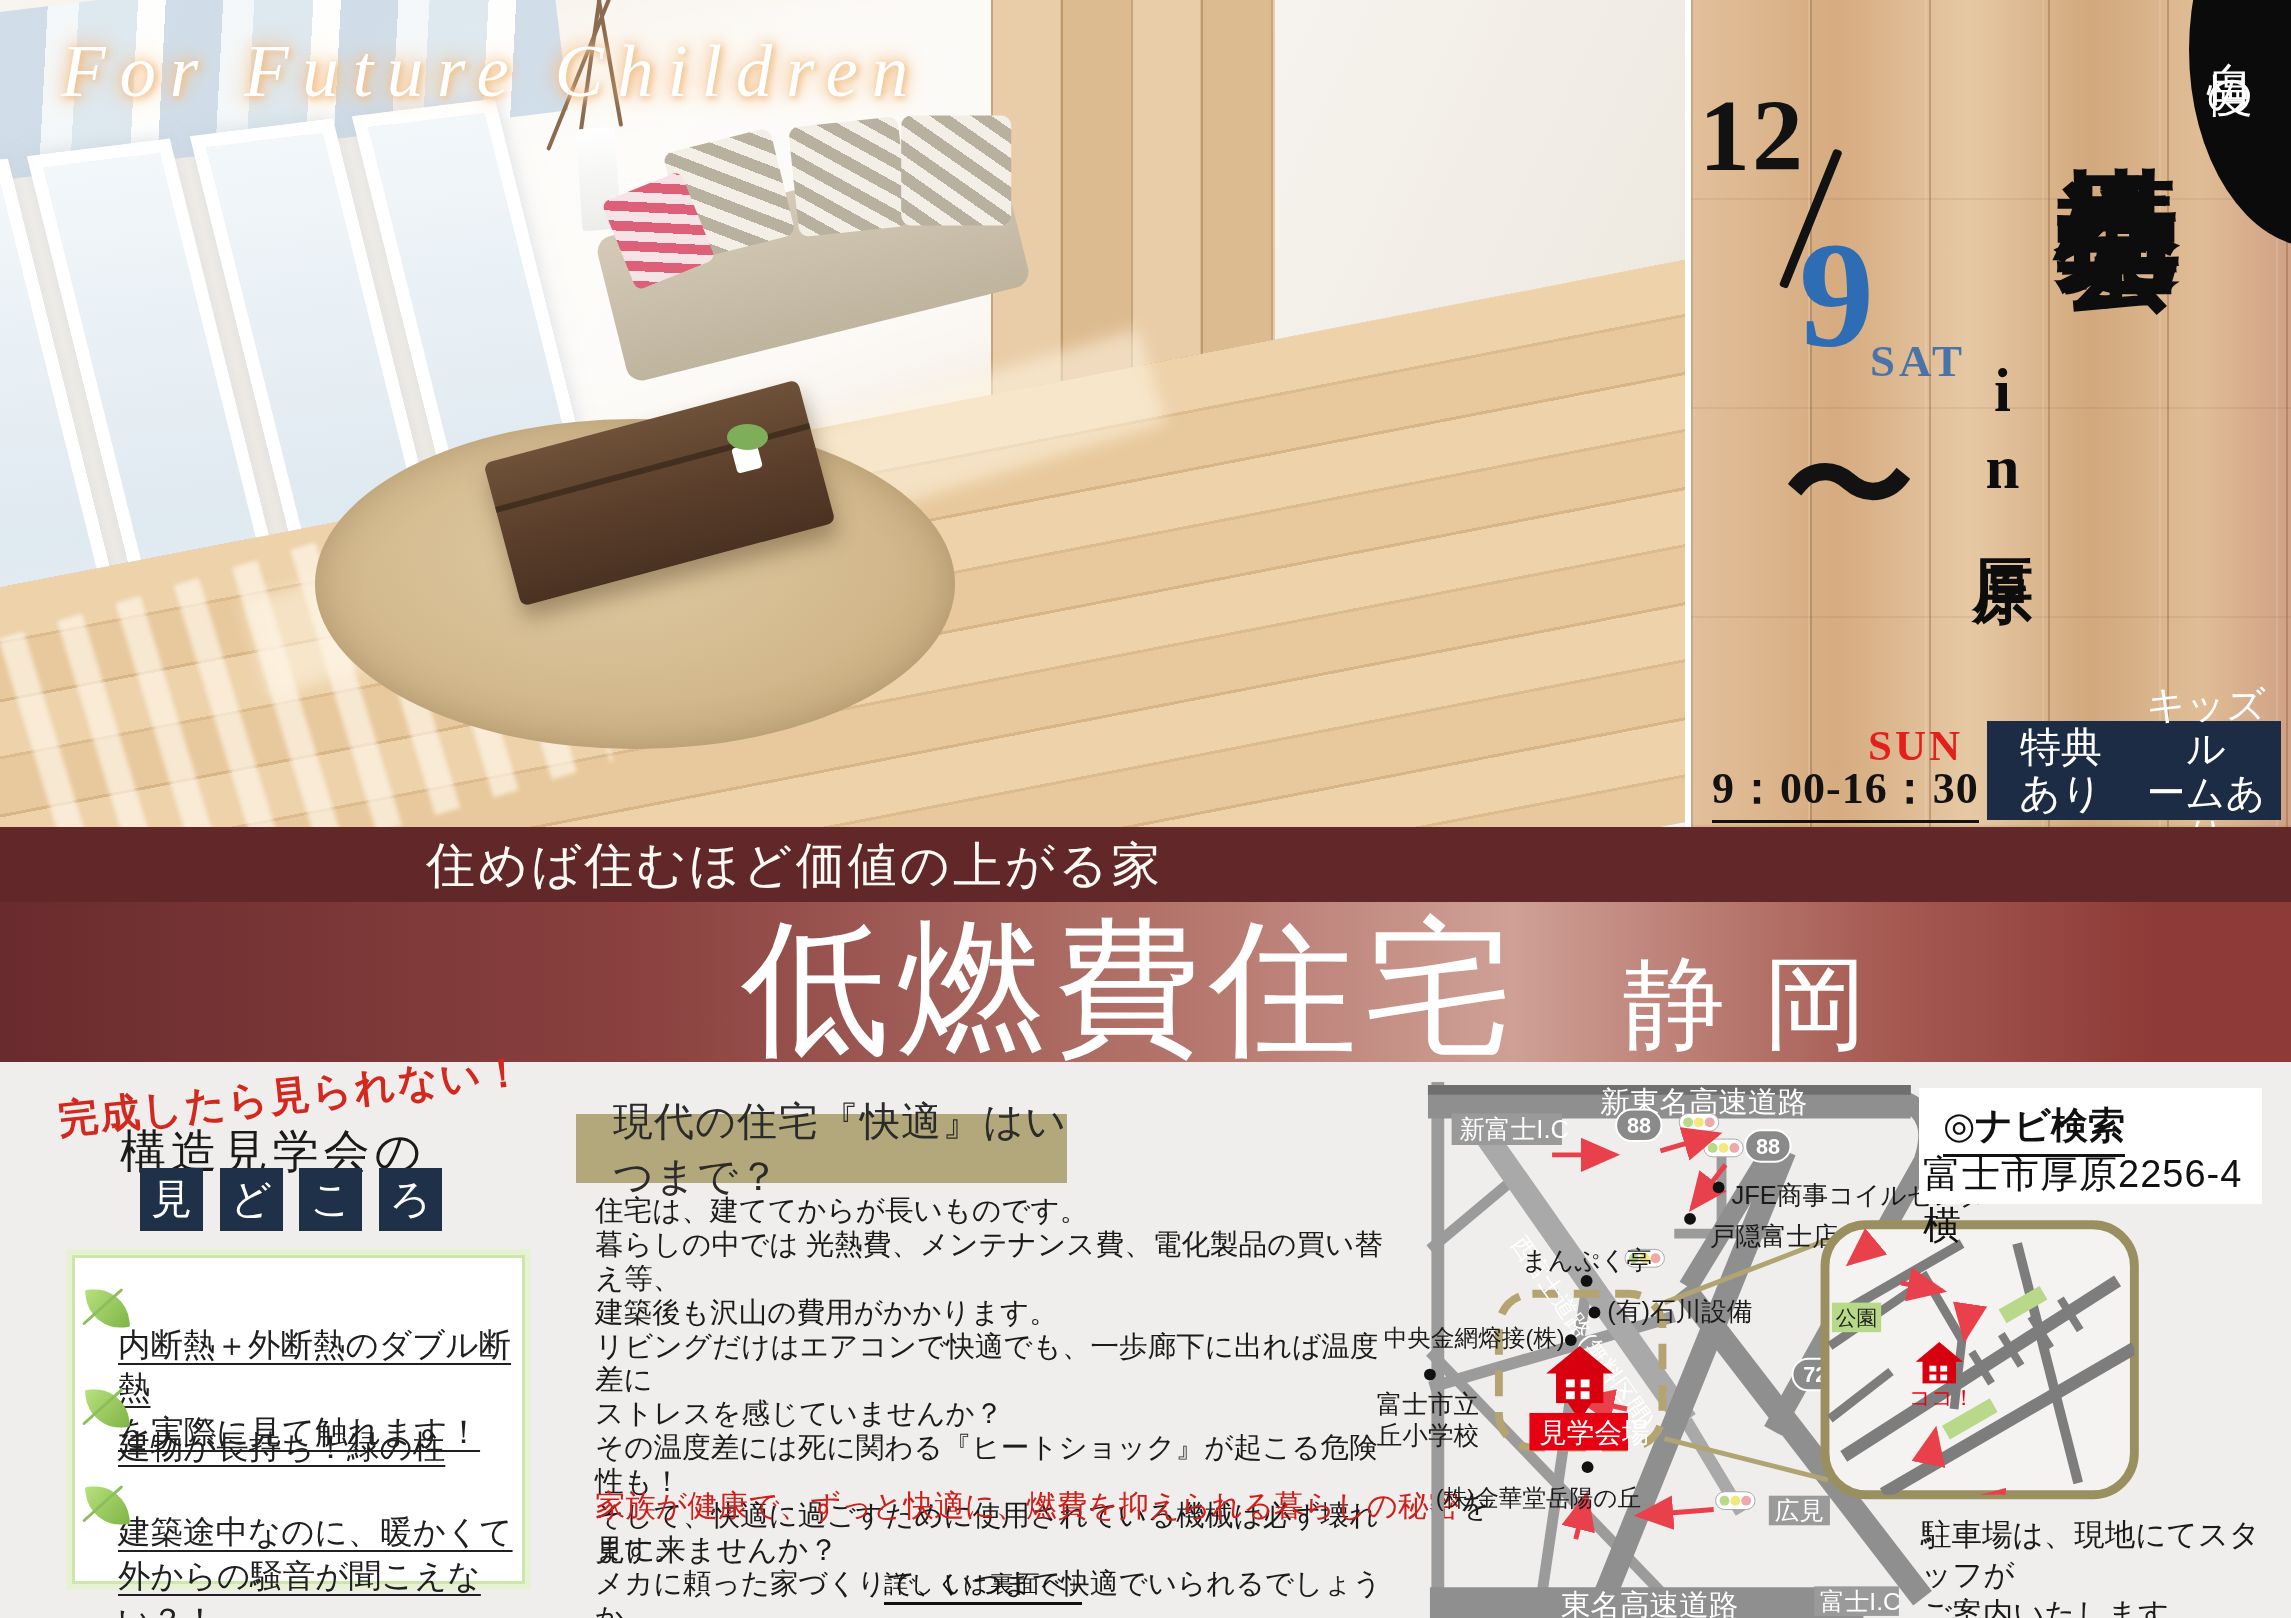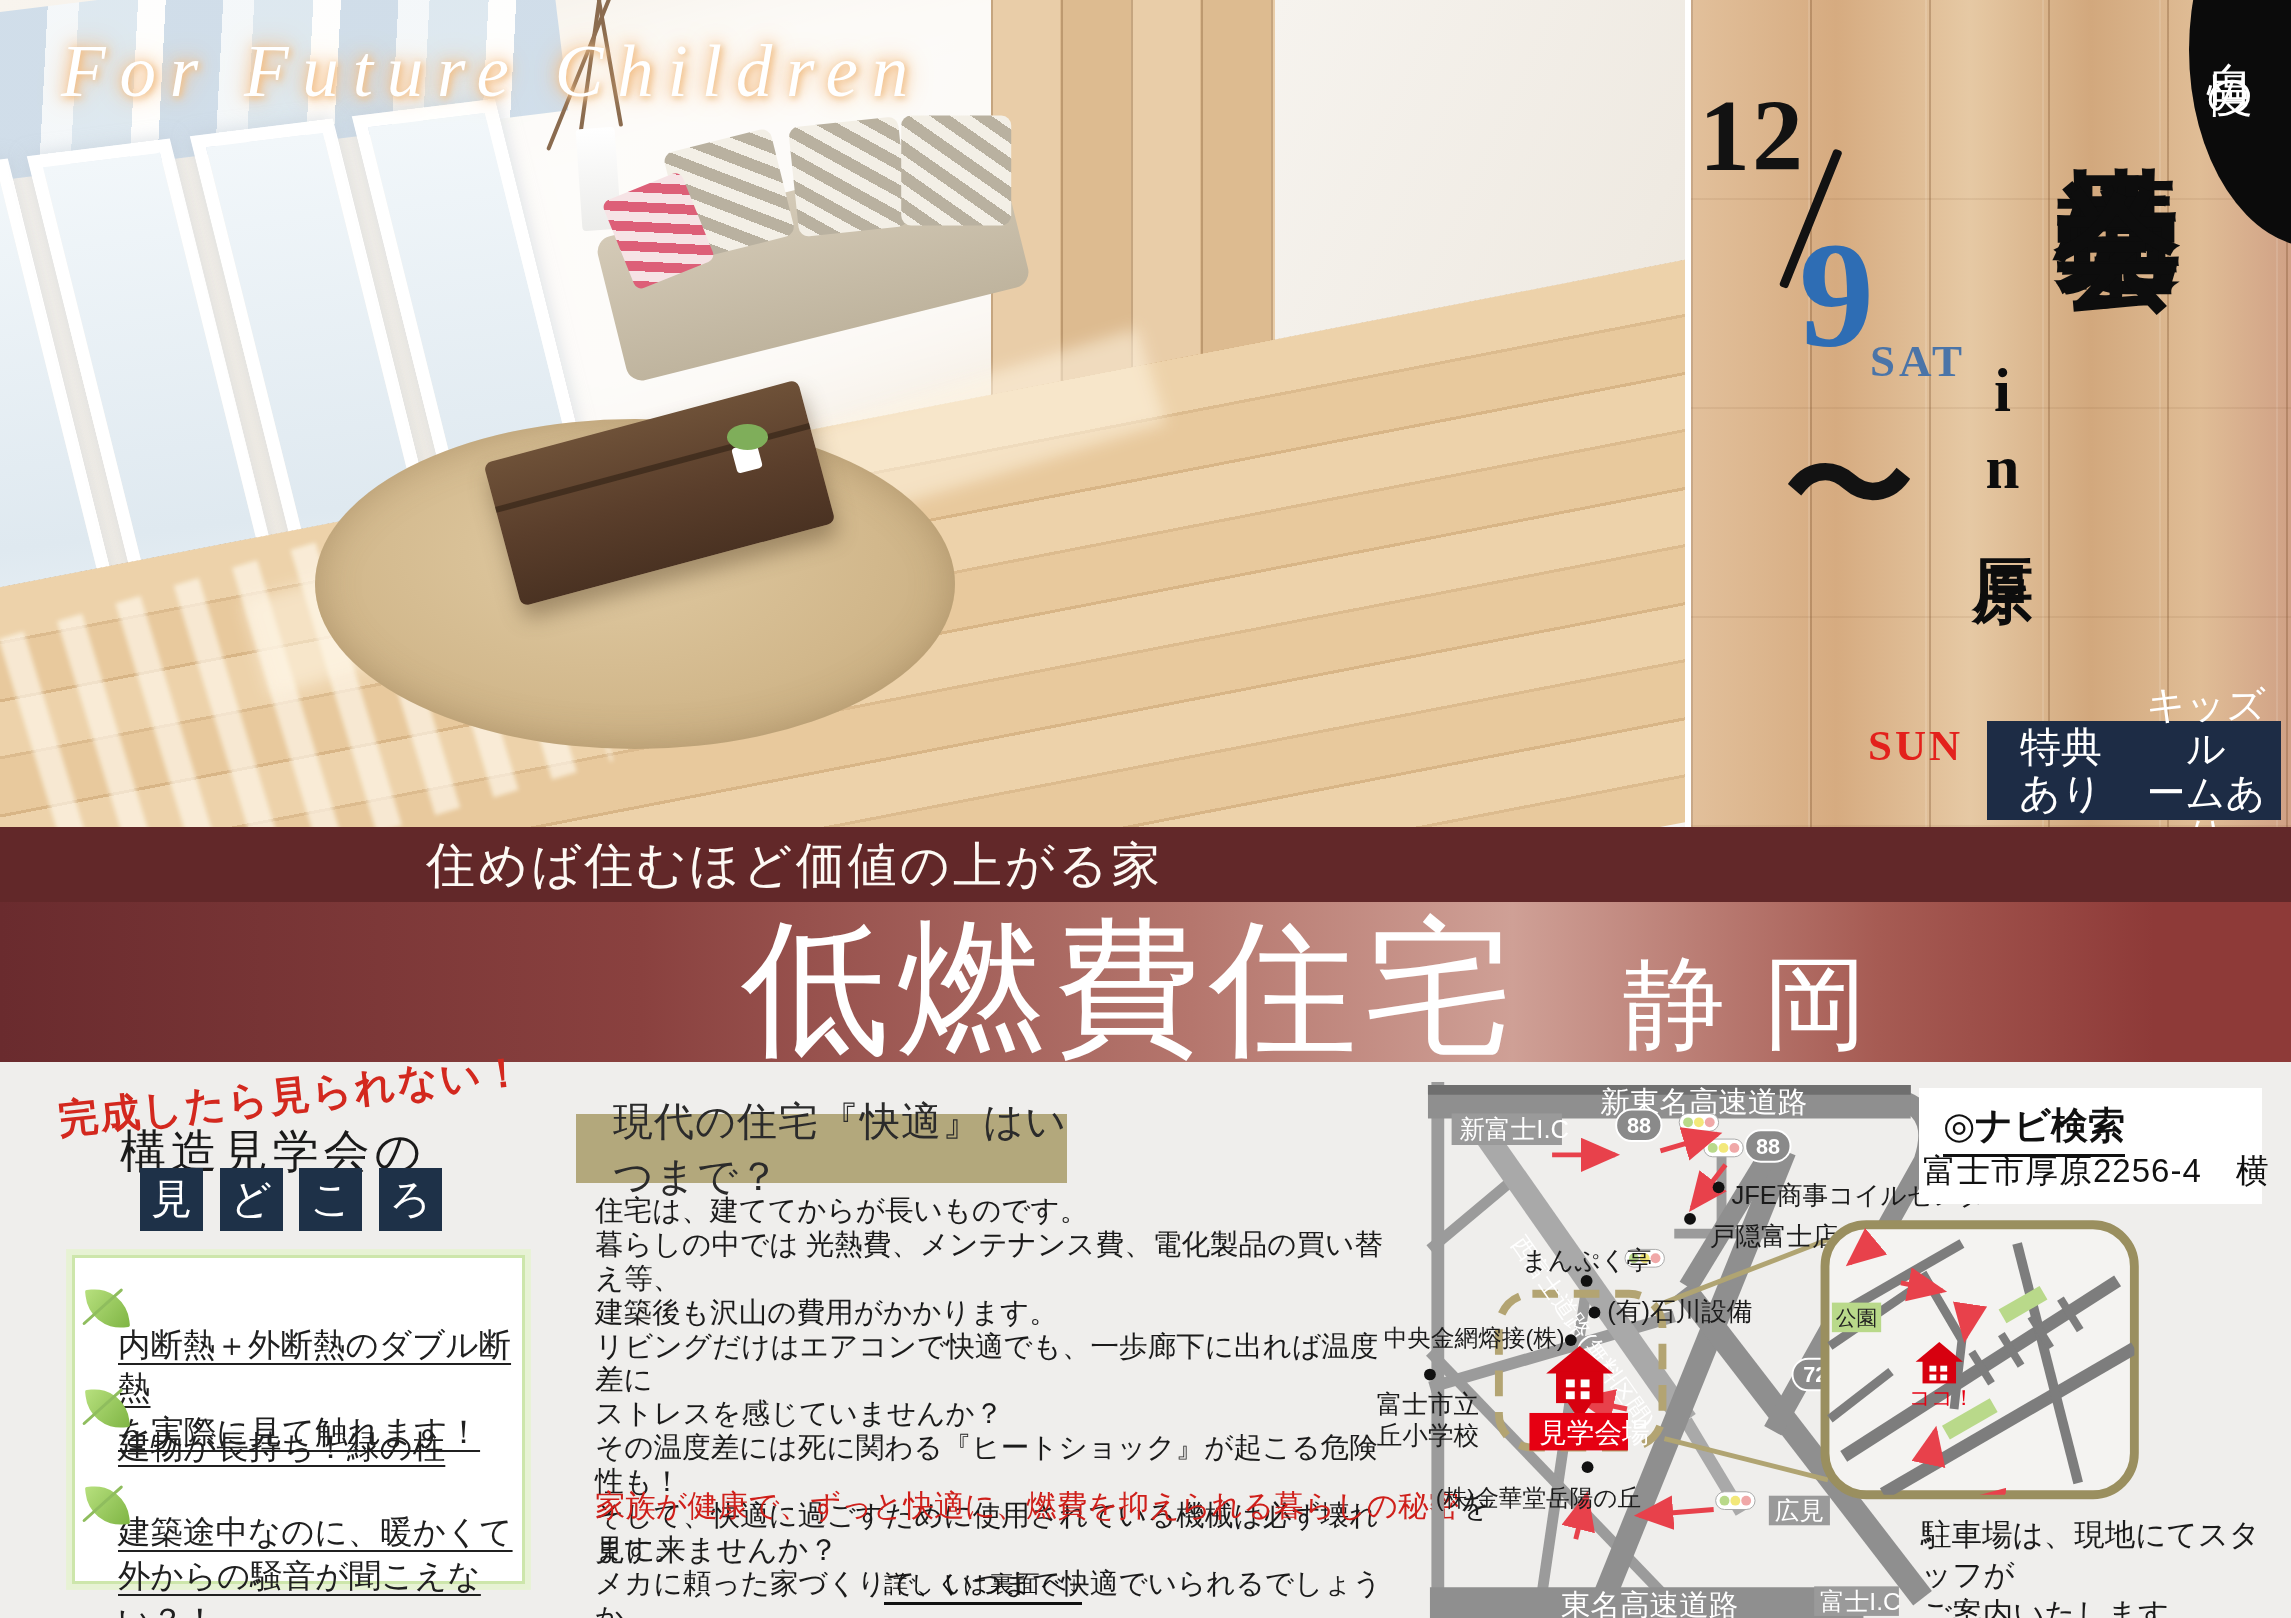--- a/index.html
+++ b/index.html
@@ -102,21 +102,21 @@
   .art-appeal .red{color:#cf1f1a;}
   .art-appeal2{left:595px;top:1530px;font-size:30px;color:#1b1b1b;}
   .art-more{left:884px;top:1568px;font-size:24px;color:#111;border-bottom:3px solid #111;padding-bottom:2px;letter-spacing:2px;}
 
   
   .map-svg{left:1359px;top:1069px;}
   svg text{font-family:"Liberation Sans","DejaVu Sans",sans-serif;}
   .nav-box{left:1919px;top:1088px;width:343px;height:116px;background:#ffffff;}
   .nav-title{left:1943px;top:1101px;font-size:37px;font-weight:bold;color:#111;border-bottom:3.9px solid #111;padding-bottom:3px;
              font-family:"Liberation Sans","DejaVu Sans",sans-serif;}
-  .nav-addr{left:1923px;top:1149px;font-size:33px;color:#111;font-family:"Liberation Sans","DejaVu Sans",sans-serif;letter-spacing:1px;}
+  .nav-addr{left:1923px;top:1149px;font-size:38px;color:#111;font-family:"Liberation Sans","DejaVu Sans",sans-serif;letter-spacing:1px;}
   .parking{left:1921px;top:1515px;font-size:30.5px;color:#1b1b1b;line-height:1.3;font-family:"Liberation Sans","DejaVu Sans",sans-serif;}
 </style>
 </head>
 <body>
 
 <div class="canvas">
 
   <div class="abs photo">
     <div class="abs ph-ceillight"></div>
     <div class="abs ph-win-top"></div>
@@ -150,20 +150,21 @@
     <div class="abs hero-overlay">For Future Children</div>
   </div>
 
   <div class="abs wood"></div>
   <div class="abs d-month">12</div>
   <div class="abs d-slash"></div>
   <div class="abs d-day1">9</div>
   <div class="abs d-sat">SAT</div>
   <div class="abs d-tilde v">〜</div>
   <div class="abs d-sun">SUN</div>
+  <div class="abs d-time">9：00-16：30</div>
   <div class="abs badge badge1 pre">特典
 あり</div>
   <div class="abs badge badge2 pre">キッズル
 ームあり</div>
   <div class="abs v-title v">構造見学会</div>
   <div class="abs v-loc v">in厚原</div>
   <div class="abs boast-ellipse"></div>
   <div class="abs boast-text v">自慢の</div>
 
   <div class="abs strip">

